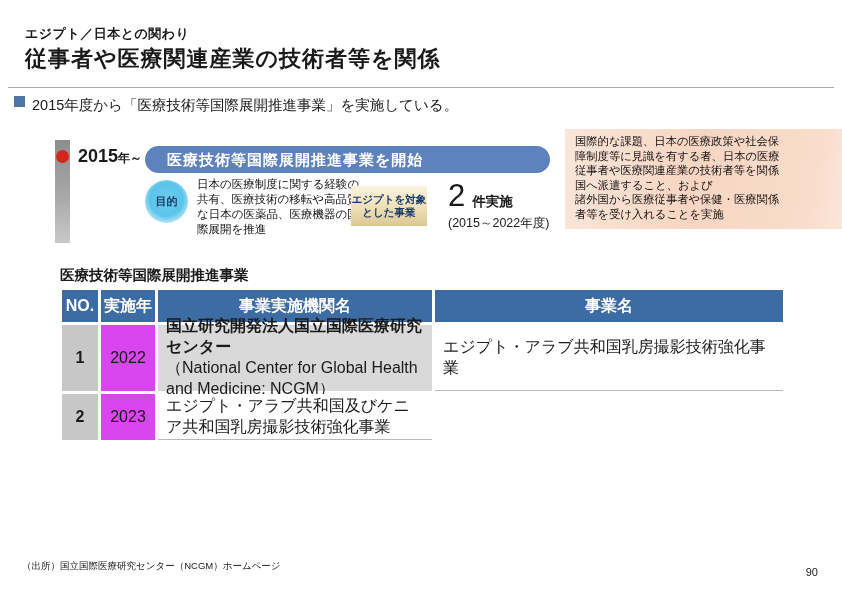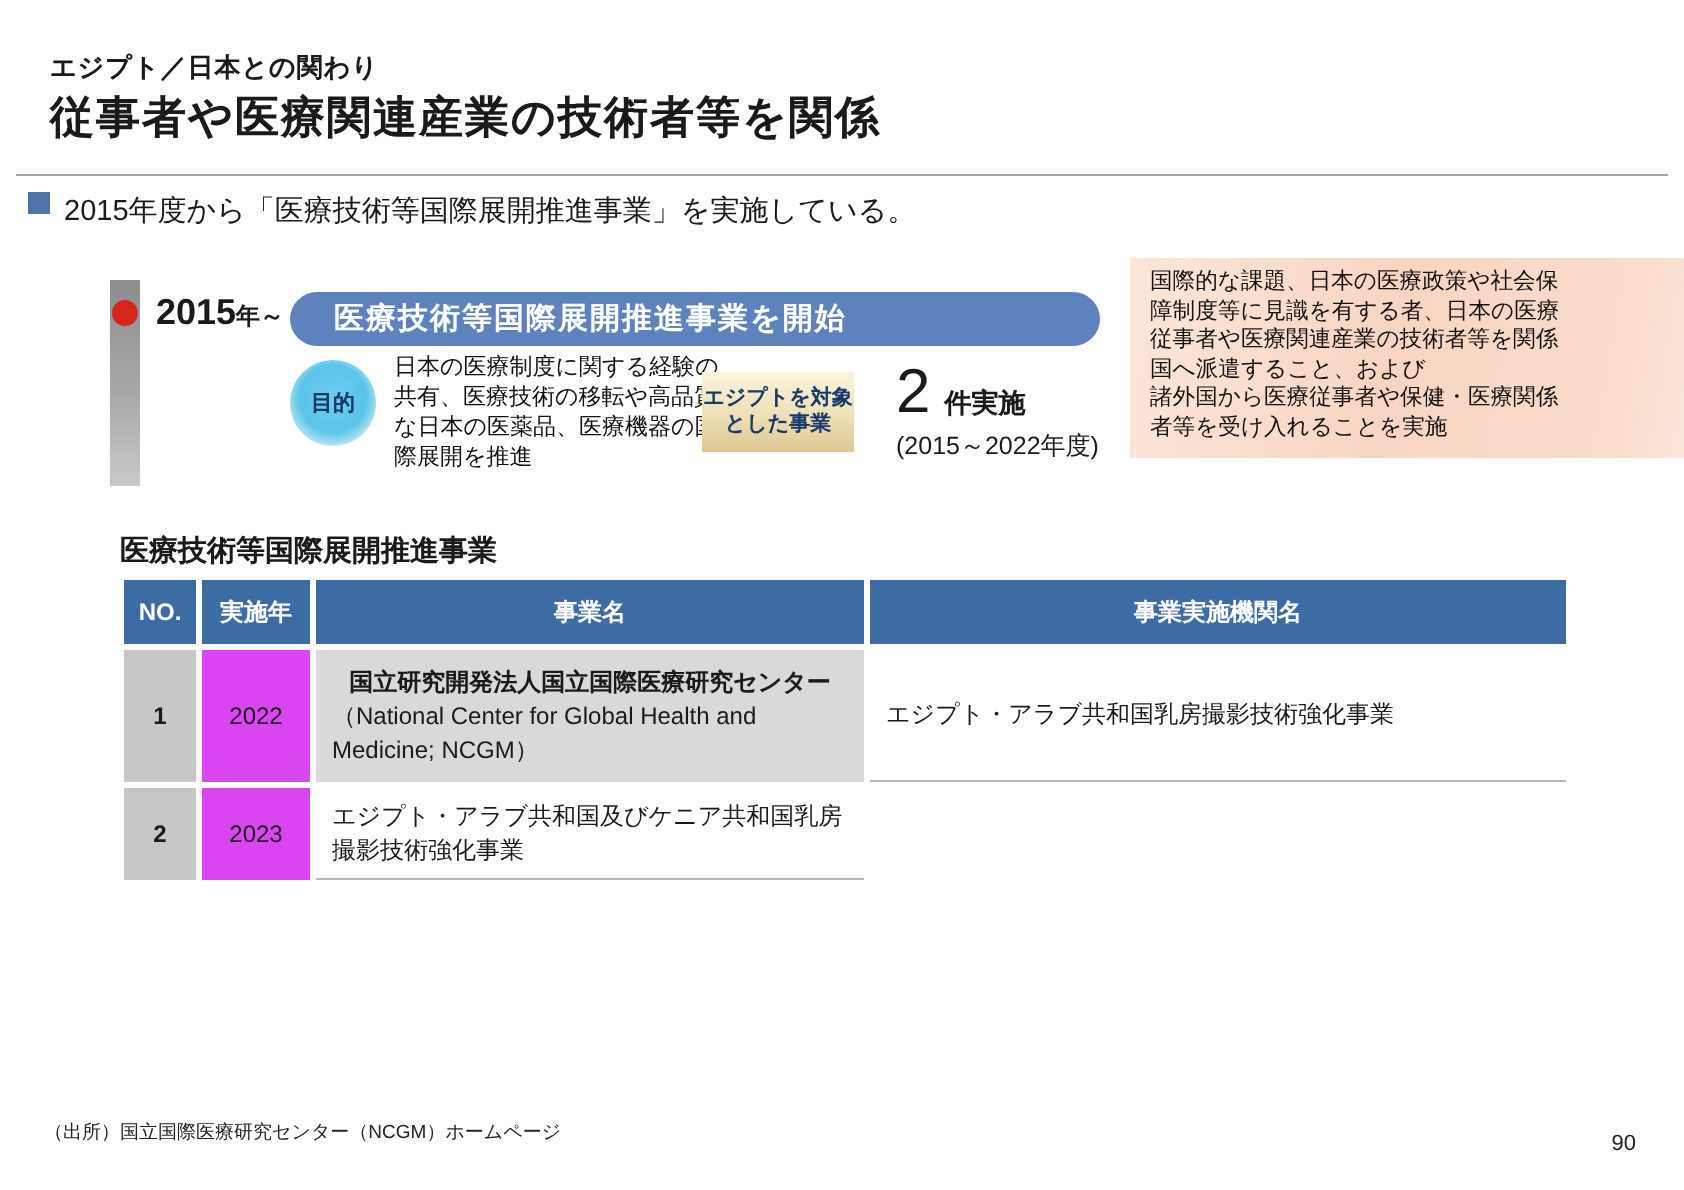--- a/index.html
+++ b/index.html
@@ -48,21 +48,21 @@
 
   .note-box { position:absolute; left:565px; top:129px; width:324px; padding:5px 8px 7px 10px;
             background:linear-gradient(100deg,#fbe6da 0%,#f8d5c2 40%,#f9dccb 75%,#fdf2ec 100%);
             font-size:11.3px; line-height:14.6px; white-space:pre-line; color:#111; }
 
   
   .tbl-title { position:absolute; left:60px; top:266px; font-size:14.5px; font-weight:bold; }
   .tbl { position:absolute; left:62px; top:290px; width:721px;
          display:grid; grid-template-columns:36px 54px 274px 1fr;
          grid-template-rows:32px 66px 46px; gap:3px; }
-  .tbl > div { display:flex; align-items:center; font-size:12px; }
+  .tbl > div { display:flex; align-items:center; font-size:16px; }
   .th { background:#3d6ba3; color:#ffffff; font-weight:bold; justify-content:center; }
   .c-no   { background:#c7c7c7; justify-content:center; font-weight:bold; }
   .c-year { background:#d946ef; justify-content:center; }
   .c-org  { background:#d9d9d9; padding:4px 8px; flex-direction:column; align-items:flex-start; justify-content:center; }
   .c-org .jp { font-weight:bold; }
   .c-proj { background:#ffffff; padding:4px 8px; border-bottom:1px solid #b9b9b9; }
   .th.c-no, .th.c-year, .th.c-org, .th.c-proj { background:#3d6ba3; border-bottom:none; padding:0; font-weight:bold; }
 
   .source { position:absolute; left:22px; top:560px; font-size:9.5px; color:#222; }
   .page-num { position:absolute; right:24px; top:566px; font-size:11px; color:#222; }
@@ -111,22 +111,22 @@
 従事者や医療関連産業の技術者等を関係
 国へ派遣すること、および
 諸外国から医療従事者や保健・医療関係
 者等を受け入れることを実施</div>
 
   <div class="tbl-title">医療技術等国際展開推進事業</div>
 
   <div class="tbl">
     <div class="th c-no">NO.</div>
     <div class="th c-year">実施年</div>
+    <div class="th c-org">事業実施機関名</div>
     <div class="th c-proj">事業名</div>
-    <div class="th c-org">事業実施機関名</div>
 
     <div class="c-no">1</div>
     <div class="c-year">2022</div>
     <div class="c-org">
       <span class="jp">国立研究開発法人国立国際医療研究センター</span>
       <span class="en">（National Center for Global Health and Medicine; NCGM）</span>
     </div>
     <div class="c-proj">エジプト・アラブ共和国乳房撮影技術強化事業</div>
 
     <div class="c-no">2</div>

